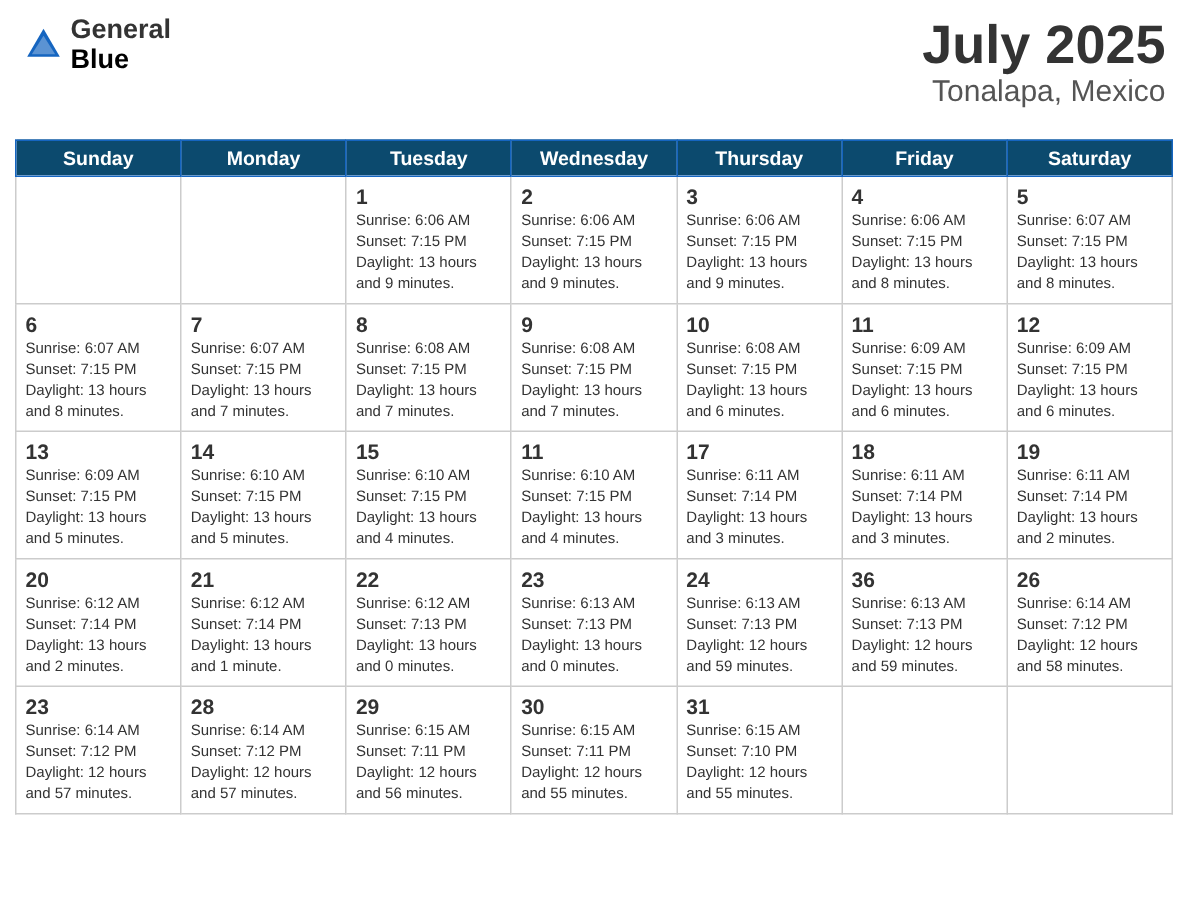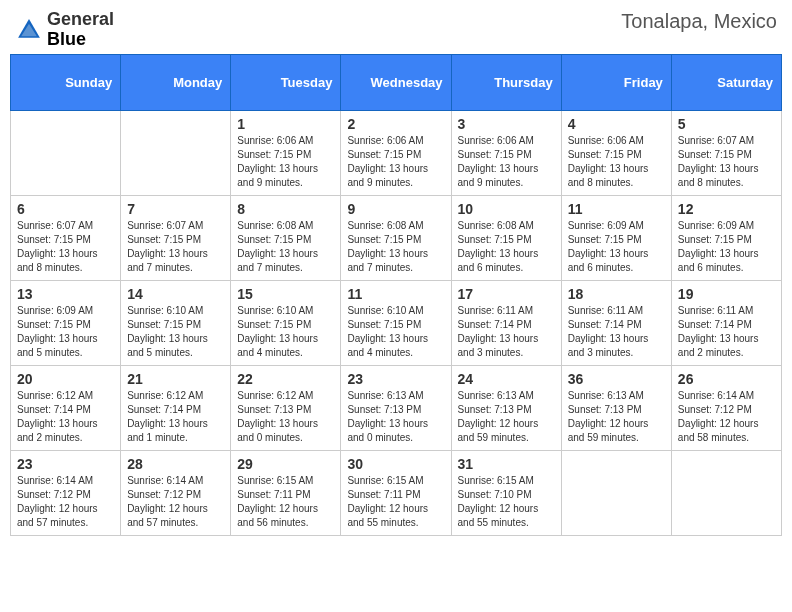--- a/index.html
+++ b/index.html
@@ -7,21 +7,21 @@
       font-family: Arial, sans-serif;
       background: #fff;
       width: 792px;
       min-height: 612px;
       padding: 10px;
     }
     .header {
       display: flex;
       justify-content: space-between;
       align-items: flex-start;
-      margin-bottom: 4px;
+      margin-bottom: 20px;
       padding: 0 5px;
     }
     .logo {
       display: flex;
       align-items: center;
       gap: 4px;
     }
     .logo-text {
       font-size: 18px;
       font-weight: bold;
@@ -43,26 +43,26 @@
     .location {
       font-size: 20px;
       color: #555;
     }
     .calendar {
       width: 100%;
       border-collapse: collapse;
       border: 1px solid #ccc;
     }
     .calendar th {
-      background: #3b82f6;
+      background: #0c4a6e;
       color: #fff;
       font-size: 13px;
       font-weight: bold;
-      text-align: right;
-      padding: 20px 8px;
+      text-align: center;
+      padding: 4px 8px;
       border: 1px solid #1565C0;
     }
     .calendar td {
       vertical-align: top;
       border: 1px solid #ccc;
       padding: 5px 6px;
       width: calc(100% / 7);
       min-height: 80px;
       font-size: 10.5px;
       color: #333;
@@ -92,20 +92,21 @@
     <svg class="logo-icon" viewBox="0 0 36 36">
       <polygon points="18,4 32,28 4,28" fill="#1565C0"></polygon>
       <polygon points="18,10 28,26 8,26" fill="#fff" opacity="0.3"></polygon>
     </svg>
     <div class="logo-text">
       <span class="logo-general">General</span><br>
       <span class="logo-blue">Blue</span>
     </div>
   </div>
   <div class="title-block">
+    <div class="month-title">July 2025</div>
     <div class="location">Tonalapa, Mexico</div>
   </div>
 </div>
 
 <table class="calendar">
   <thead>
     <tr id="header-row">
         <th>Sunday</th>
         <th>Monday</th>
         <th>Tuesday</th>

